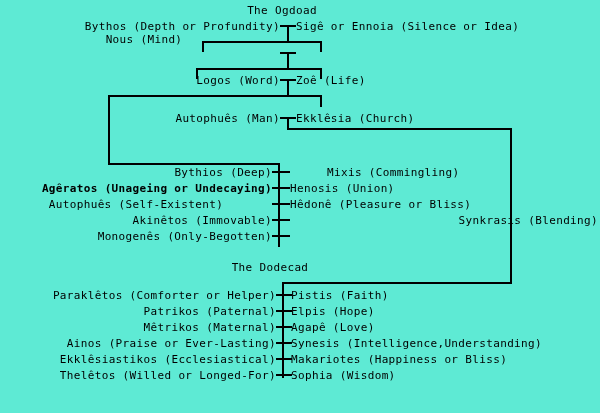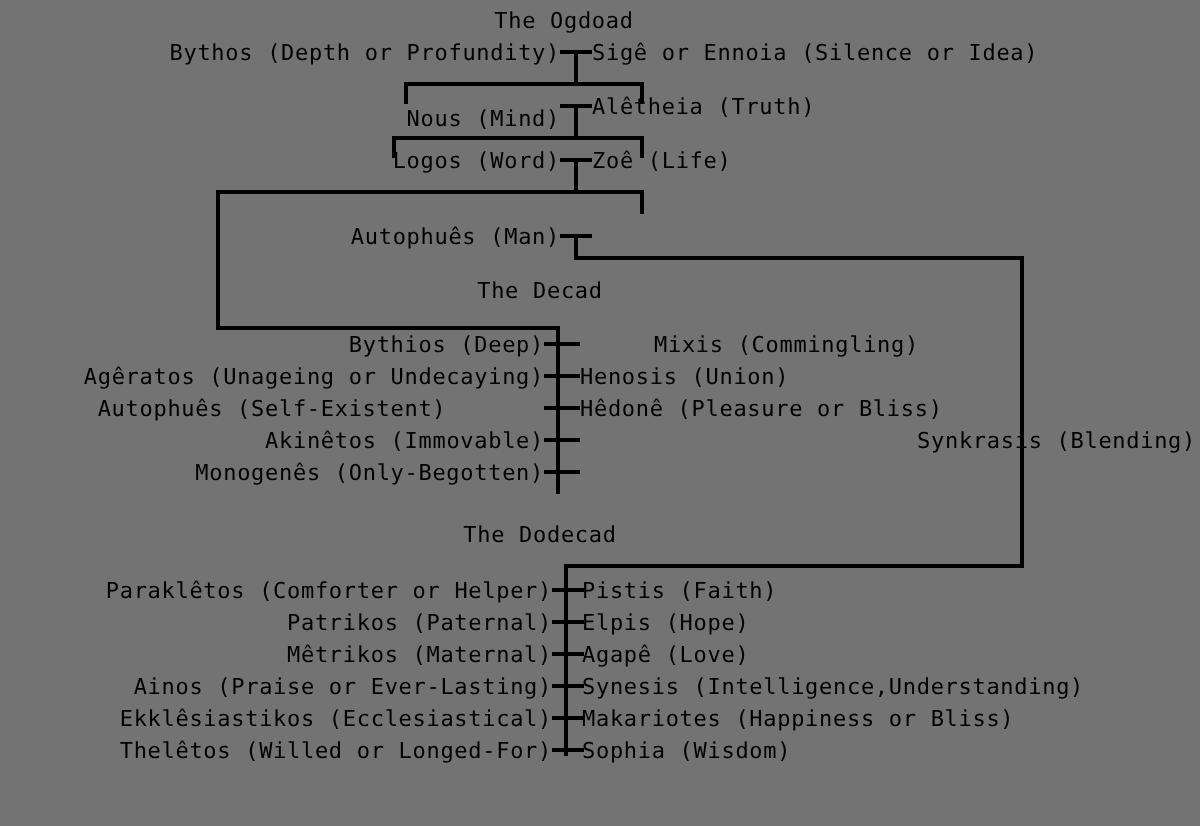--- a/index.html
+++ b/index.html
@@ -4,21 +4,21 @@
 <style>
   html, body {
     margin: 0;
     padding: 0;
     background: #ffffff;
   }
   #stage {
     position: relative;
     width: 600px;
     height: 413px;
-    background: #737373;
+    background: #5eead4;
     overflow: hidden;
     font-family: "DejaVu Sans Mono", "Liberation Mono", monospace;
     font-size: 11px;
     line-height: 13px;
     color: #000000;
     -webkit-font-smoothing: none;
   }
 
   
   .lbl {
@@ -54,57 +54,56 @@
 
   <div class="lbl left-lbl" style="left:8px; top:20px; width:272px;">Bythos (Depth or Profundity)</div>
   <div class="hline" style="left:280px; top:25px; width:16px;"></div>
   <div class="lbl right-lbl" style="left:296px; top:20px; width:300px;">Sigê or Ennoia (Silence or Idea)</div>
 
   <div class="vline" style="left:287px; top:25px; height:18px;"></div>
   <div class="hline" style="left:202px; top:41px; width:120px;"></div>
   <div class="vline" style="left:202px; top:41px; height:11px;"></div>
   <div class="vline" style="left:320px; top:41px; height:11px;"></div>
 
-  <div class="lbl left-lbl" style="left:8px; top:53px; width:272px;">Nous (Mind)</div>
+  <div class="lbl left-lbl" style="left:8px; top:33px; width:272px;text-align:center;">Nous (Mind)</div>
   <div class="hline" style="left:280px; top:52px; width:16px;"></div>
-  <div class="lbl right-lbl" style="left:296px; top:47px; width:300px;">Alêtheia (Truth)</div>
 
   <div class="vline" style="left:287px; top:52px; height:18px;"></div>
   <div class="hline" style="left:196px; top:68px; width:126px;"></div>
   <div class="vline" style="left:196px; top:68px; height:11px;"></div>
   <div class="vline" style="left:320px; top:68px; height:11px;"></div>
 
   <div class="lbl left-lbl" style="left:8px; top:74px; width:272px;">Logos (Word)</div>
   <div class="hline" style="left:280px; top:79px; width:16px;"></div>
   <div class="lbl right-lbl" style="left:296px; top:74px; width:300px;">Zoê (Life)</div>
 
   <div class="vline" style="left:287px; top:79px; height:18px;"></div>
   <div class="hline" style="left:108px; top:95px; width:214px;"></div>
   <div class="vline" style="left:108px; top:95px; height:12px;"></div>
   <div class="vline" style="left:320px; top:95px; height:12px;"></div>
 
   <div class="lbl left-lbl" style="left:8px; top:112px; width:272px;">Autophuês (Man)</div>
   <div class="hline" style="left:280px; top:117px; width:16px;"></div>
+  <div class="lbl right-lbl" style="left:296px; top:112px; width:300px;">Ekklêsia (Church)</div>
 
   <div class="vline" style="left:287px; top:117px; height:13px;"></div>
   <div class="hline" style="left:287px; top:128px; width:225px;"></div>
   <div class="vline" style="left:510px; top:128px; height:156px;"></div>
 
   <div class="vline" style="left:108px; top:107px; height:58px;"></div>
   <div class="hline" style="left:108px; top:163px; width:172px;"></div>
 
-  <div class="lbl title-lbl" style="left:190px; top:139px; width:160px;">The Decad</div>
 
   <div class="vline" style="left:278px; top:163px; height:84px;"></div>
 
   <div class="lbl left-lbl" style="left:0px; top:166px; width:272px;">Bythios (Deep)</div>
   <div class="hline" style="left:272px; top:171px; width:18px;"></div>
   <div class="lbl right-lbl" style="left:290px; top:166px; width:308px;padding-left:37px;">Mixis (Commingling)</div>
 
-  <div class="lbl left-lbl" style="left:0px; top:182px; width:272px;">Agêratos (Unageing or Undecaying)</div>
+  <div class="lbl left-lbl" style="left:0px; top:182px; width:272px;font-weight:bold;">Agêratos (Unageing or Undecaying)</div>
   <div class="hline" style="left:272px; top:187px; width:18px;"></div>
   <div class="lbl right-lbl" style="left:290px; top:182px; width:308px;">Henosis (Union)</div>
 
   <div class="lbl left-lbl" style="left:0px; top:198px; width:272px;text-align:center;">Autophuês (Self-Existent)</div>
   <div class="hline" style="left:272px; top:203px; width:18px;"></div>
   <div class="lbl right-lbl" style="left:290px; top:198px; width:308px;">Hêdonê (Pleasure or Bliss)</div>
 
   <div class="lbl left-lbl" style="left:0px; top:214px; width:272px;">Akinêtos (Immovable)</div>
   <div class="hline" style="left:272px; top:219px; width:18px;"></div>
   <div class="lbl right-lbl" style="left:290px; top:214px; width:308px;text-align:right;">Synkrasis (Blending)</div>

